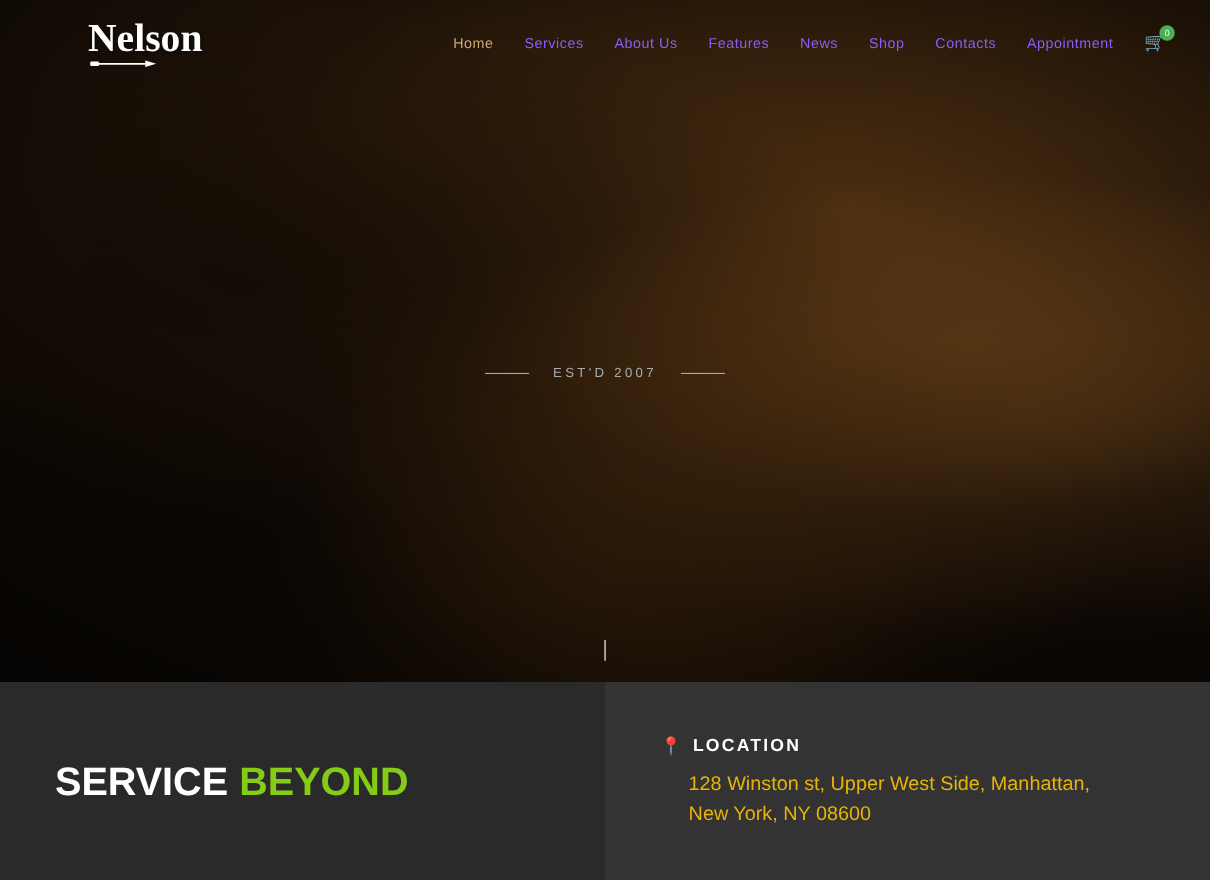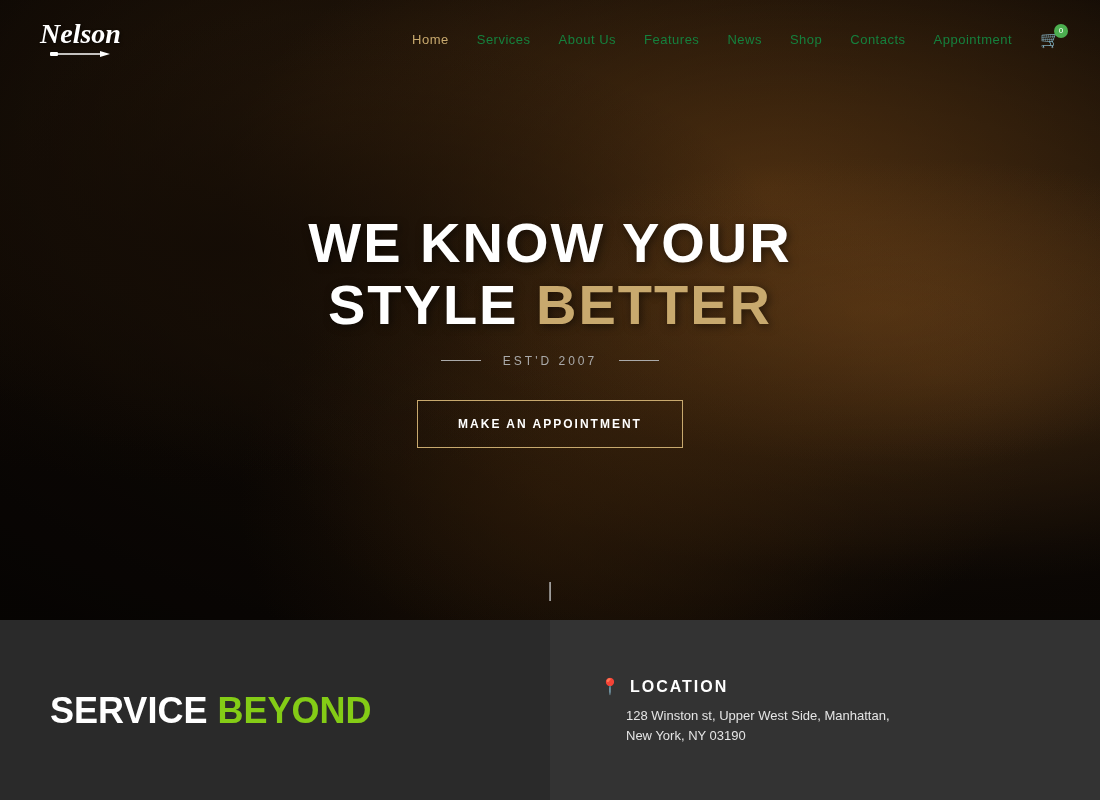--- a/index.html
+++ b/index.html
@@ -20,41 +20,41 @@
 
     .logo-area {
       display: flex;
       flex-direction: column;
       align-items: center;
     }
 
     .logo-text {
       color: white;
       font-family: 'Georgia', serif;
-      font-style: italic;
-      font-size: 28px;
+      font-size: 36px;
       font-weight: bold;
       line-height: 1;
       text-shadow: 1px 1px 3px rgba(0,0,0,0.5);
+      margin-left: 40px;
     }
 
     .logo-razor {
       width: 60px;
       height: 8px;
       margin-top: 2px;
     }
 
     nav {
       display: flex;
       align-items: center;
       gap: 28px;
     }
 
     nav a {
-      color: #15803d;
+      color: #8b5cf6;
       text-decoration: none;
       font-size: 13px;
       font-weight: 500;
       letter-spacing: 0.5px;
       text-transform: capitalize;
       transition: color 0.2s;
     }
 
     nav a.active {
       color: #c8a96e;
@@ -243,22 +243,22 @@
     .location-title {
       font-size: 16px;
       font-weight: 700;
       color: white;
       text-transform: uppercase;
       letter-spacing: 2px;
       text-align: right;
     }
 
     .location-address {
-      color: #e5e5e5;
-      font-size: 13px;
+      color: #eab308;
+      font-size: 18px;
       line-height: 1.5;
       padding-left: 26px;
     }
   </style>
 </head>
 <body>
 
 <div class="hero">
   <div class="hero-bg"></div>
 
@@ -282,47 +282,42 @@
       <a href="#">Contacts</a>
       <a href="#">Appointment</a>
       <div class="cart-icon">
         🛒
         <span class="cart-badge">0</span>
       </div>
     </nav>
   </header>
 
   <div class="hero-content">
-    <h1 class="hero-title">
-      <span>WE KNOW YOUR</span><br>
-      <span>STYLE </span><span class="highlight">BETTER</span>
-    </h1>
 
     <div class="estd">
       <div class="estd-line"></div>
       <span>EST'D 2007</span>
       <div class="estd-line"></div>
     </div>
 
-    <button class="appointment-btn">MAKE AN APPOINTMENT</button>
   </div>
 
   <div class="scroll-indicator">|</div>
 </div>
 
 <div class="bottom-section">
   <div class="bottom-left">
     <div class="service-title">
       <span>SERVICE </span><span class="highlight">BEYOND</span><br>
     </div>
   </div>
 
   <div class="bottom-right">
     <div class="location-header">
       <span class="location-icon">📍</span>
       <span class="location-title">LOCATION</span>
     </div>
     <div class="location-address">
       <span>128 Winston st, Upper West Side, Manhattan,</span><br>
-      <span>New York, NY 03190</span>
+      <span>New York, NY 08600</span>
     </div>
   </div>
 </div>
 
 </body></html>

